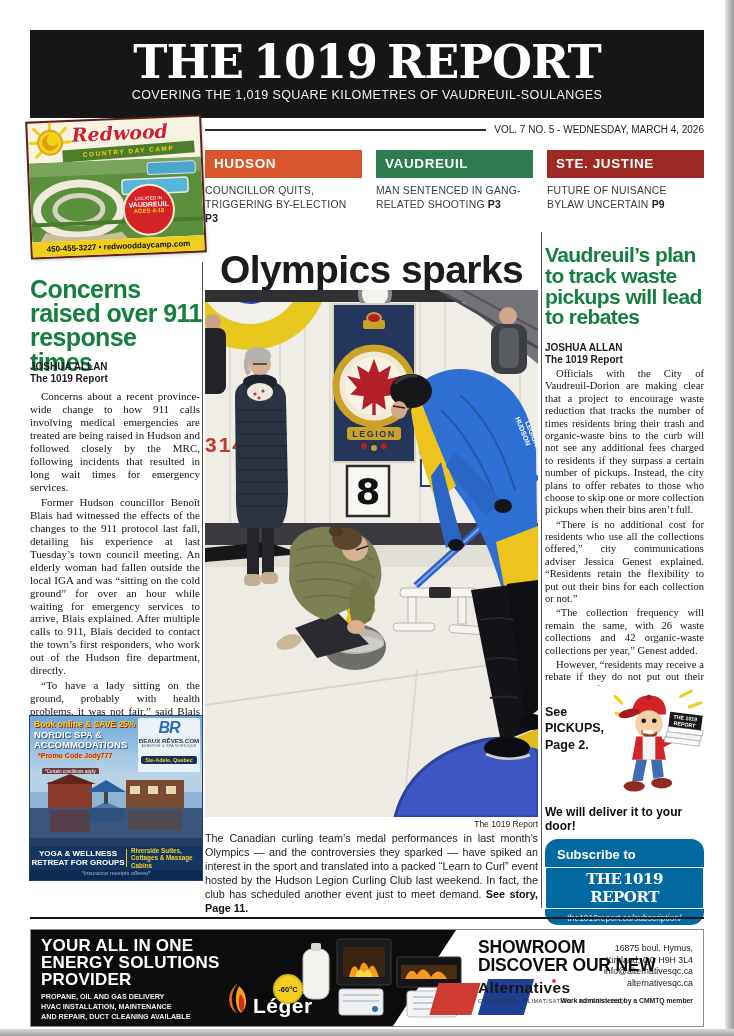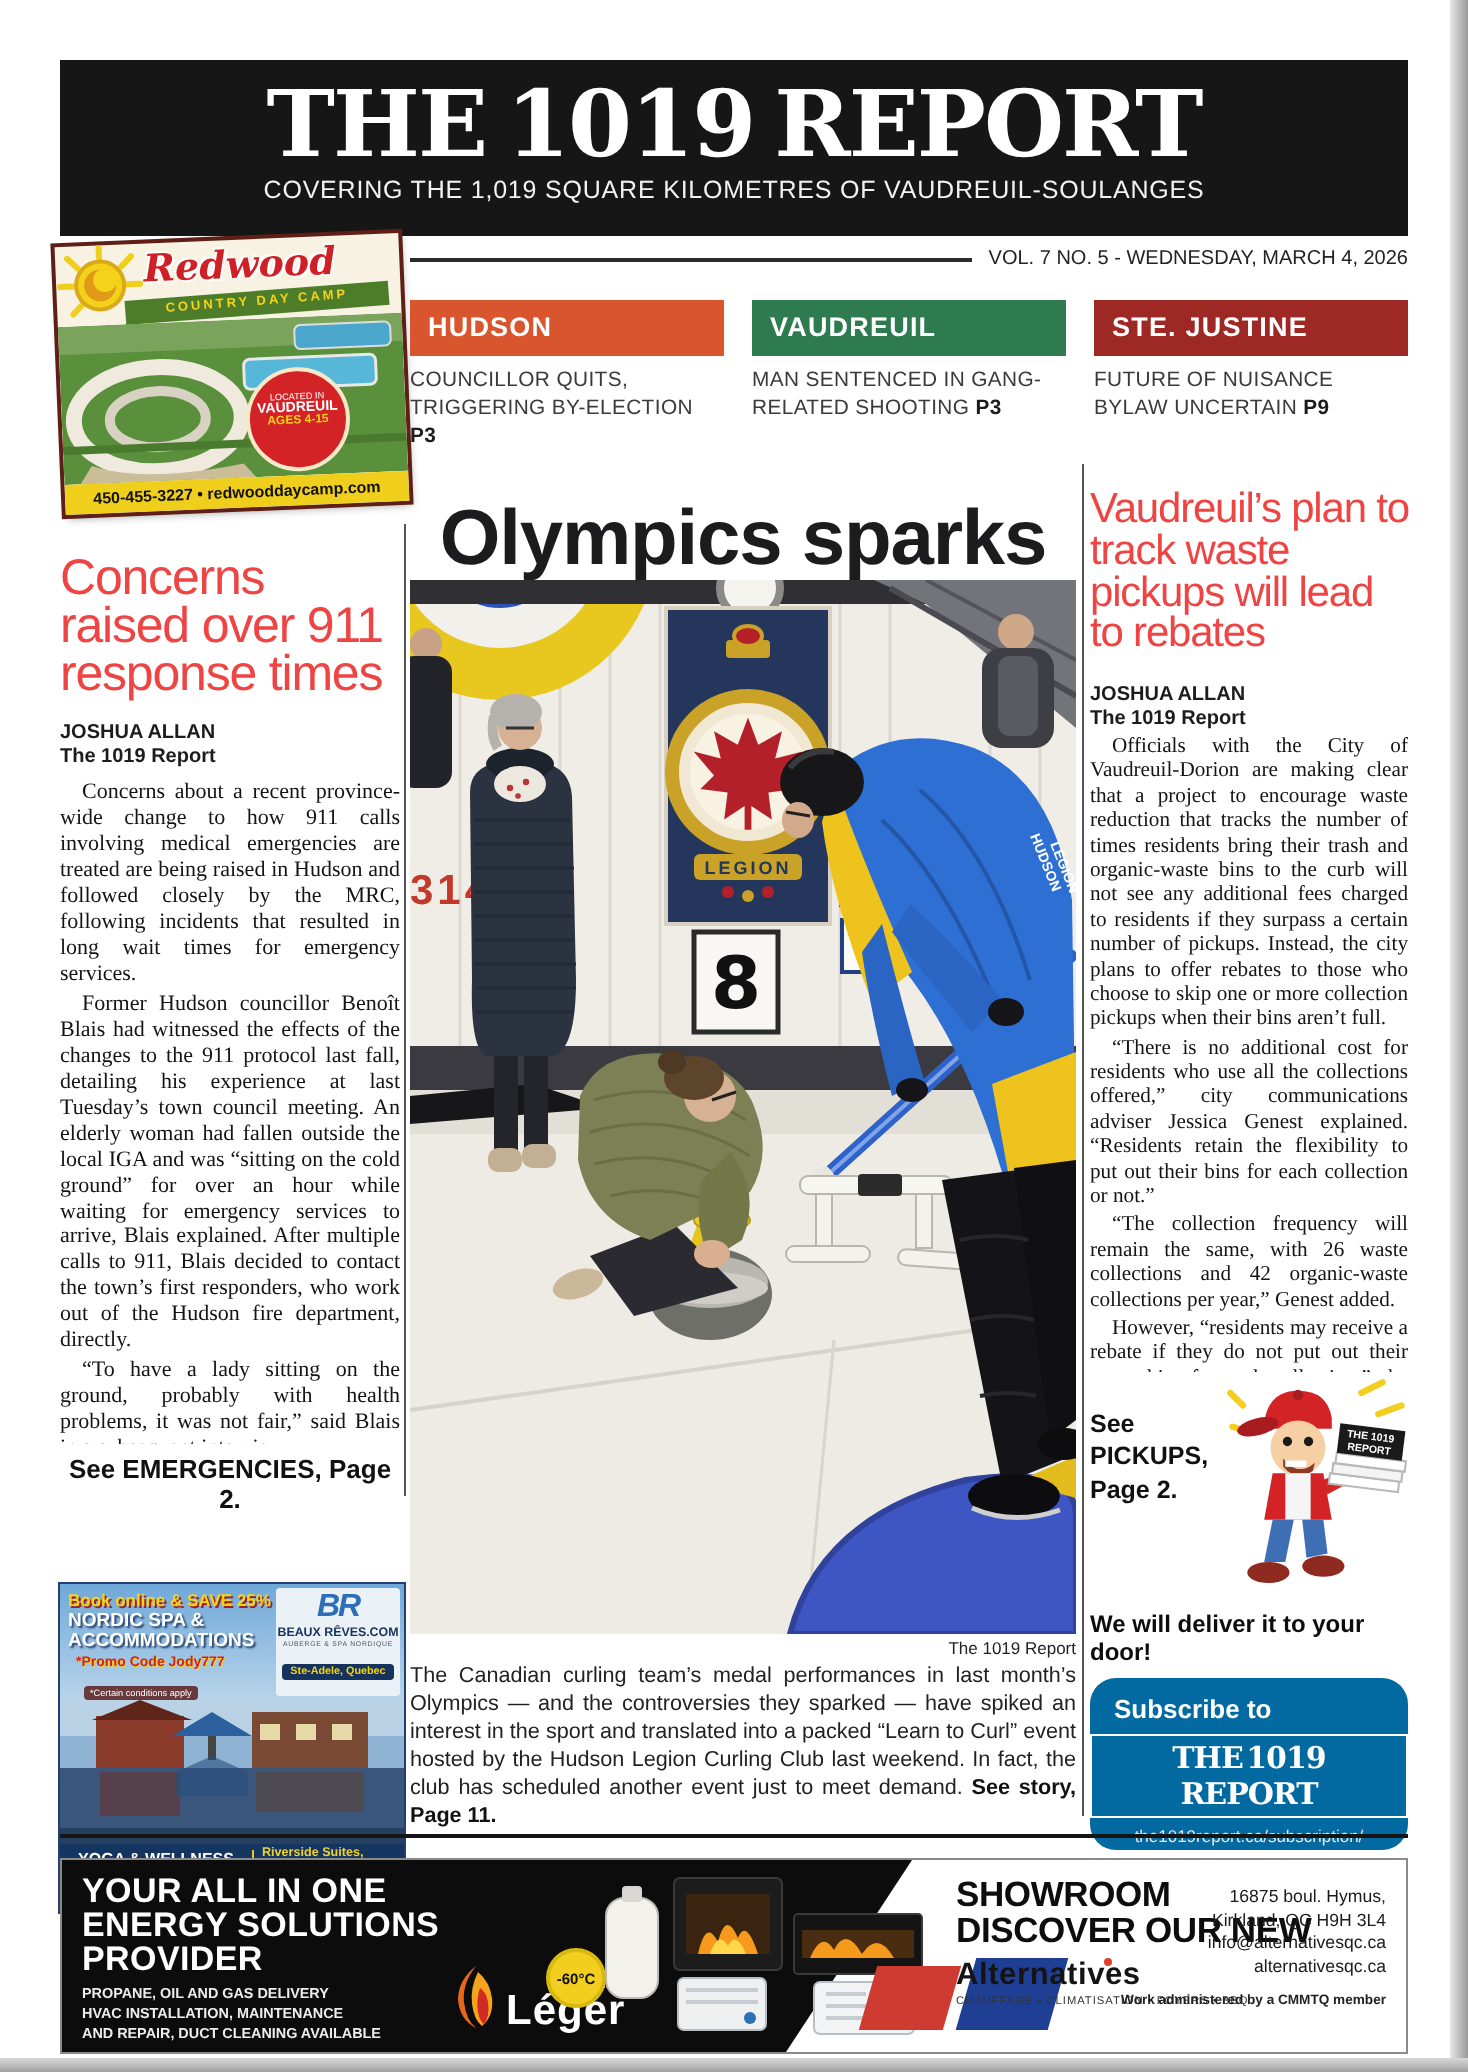--- a/index.html
+++ b/index.html
@@ -27,21 +27,21 @@
   .teaser-text{margin-top:6px;font-size:10.4px;line-height:1.35;color:#3a3a3a;letter-spacing:.2px;}
   .teaser-text b{color:#1c1c1c;}
 
   
   .colrule{position:absolute;width:1px;background:#555;}
   .rule-a{left:202px;top:262px;height:486px;}
   .rule-b{left:541px;top:232px;height:676px;}
   .bottom-rule{position:absolute;left:30px;top:917px;width:674px;height:2px;background:#151515;}
 
   
-  .headline{font-weight:normal;color:#ef4444;letter-spacing:-.6px;}
+  .headline{font-weight:bold;color:#15803d;letter-spacing:-.6px;}
   .left-headline{position:absolute;left:30px;top:260px;width:172px;font-size:25px;line-height:.97;}
   .right-headline{position:absolute;left:545px;top:231px;width:160px;font-size:21px;line-height:.99;}
   .byline{position:absolute;font-size:10px;font-weight:bold;color:#1c1c1c;line-height:1.2;}
   .left-byline{left:30px;top:361px;}
   .right-byline{left:545px;top:342px;}
   .body-copy{position:absolute;font-family:"Liberation Serif",serif;color:#141414;text-align:justify;overflow:hidden;}
   .left-body{left:30px;top:390px;width:170px;height:332px;font-size:11px;line-height:1.18;}
   .right-body{left:545px;top:368px;width:159px;height:318px;font-size:10.6px;line-height:1.17;}
   .body-copy p{margin:0 0 2px 0;text-indent:11px;}
   .see-line{position:absolute;left:30px;top:727px;width:170px;text-align:center;font-weight:bold;font-size:13px;color:#111;}
@@ -67,21 +67,21 @@
   .rw-title{position:absolute;left:44px;top:2px;font-family:"DejaVu Serif",serif;font-style:italic;font-weight:bold;font-size:19px;color:#cf2027;text-shadow:1px 1px 0 #fff,-1px -1px 0 #fff;}
   .rw-strip-green{position:absolute;left:34px;top:26px;width:132px;height:12px;background:#4e7d2a;transform:rotate(-2deg);text-align:center;font-size:6.5px;font-weight:bold;letter-spacing:1.5px;color:#f5d21a;line-height:12px;}
   .rw-photo{position:absolute;left:0;top:40px;width:172px;height:79px;}
   .rw-badge{position:absolute;right:28px;bottom:17px;width:48px;height:48px;border-radius:50%;background:#d42327;border:2px solid #f6e9c8;text-align:center;color:#fff;z-index:3;}
   .rw-badge .b1{font-size:4.6px;margin-top:10px;}
   .rw-badge .b2{font-size:7px;font-weight:bold;}
   .rw-badge .b3{font-size:6px;font-weight:bold;color:#f5d21a;}
   .rw-strip-yellow{position:absolute;left:0;bottom:0;width:100%;height:15px;background:#f0cf1c;text-align:center;font-size:8px;font-weight:bold;color:#111;line-height:15px;z-index:2;}
 
   
-  .nordic{position:absolute;left:30px;top:792px;width:172px;height:164px;background:#0e2a52;overflow:hidden;box-shadow:0 0 0 1px #23406e;}
+  .nordic{position:absolute;left:30px;top:716px;width:172px;height:164px;background:#0e2a52;overflow:hidden;box-shadow:0 0 0 1px #23406e;}
   .nd-top{position:absolute;left:0;top:0;width:100%;height:58px;background:linear-gradient(#6fa8d8,#b9d4ea);}
   .nd-promo{margin:3px 0 0 4px;font-size:8.5px;font-weight:bold;color:#f5d21a;text-shadow:1px 1px 0 #a02020;}
   .nd-title{margin:1px 0 0 4px;width:104px;font-size:9.5px;font-weight:bold;color:#fff;line-height:1.08;text-shadow:1px 1px 1px #26426b;}
   .nd-code{margin:1px 0 0 8px;font-size:7px;font-weight:bold;color:#cf2222;text-shadow:.5px .5px 0 #f5d21a;}
   .nd-cond{display:inline-block;margin:1px 0 0 12px;font-size:4.6px;color:#fff;background:rgba(90,30,30,.85);padding:1px 3px;border-radius:2px;}
   .nd-logo{position:absolute;right:2px;top:2px;width:62px;height:54px;background:#eaf1f7;border-radius:2px;text-align:center;overflow:hidden;}
   .nd-br{font-size:16px;font-weight:bold;font-style:italic;color:#2c6fb5;line-height:1;margin-top:2px;letter-spacing:-1px;}
   .nd-brand{font-size:6.2px;font-weight:bold;color:#15335c;margin-top:1px;}
   .nd-brand-sub{font-size:3.4px;color:#555;letter-spacing:.4px;}
   .nd-loc{display:inline-block;margin-top:2px;background:#15335c;color:#f5d21a;font-size:5.4px;font-weight:bold;padding:1px 4px;border-radius:2px;}

